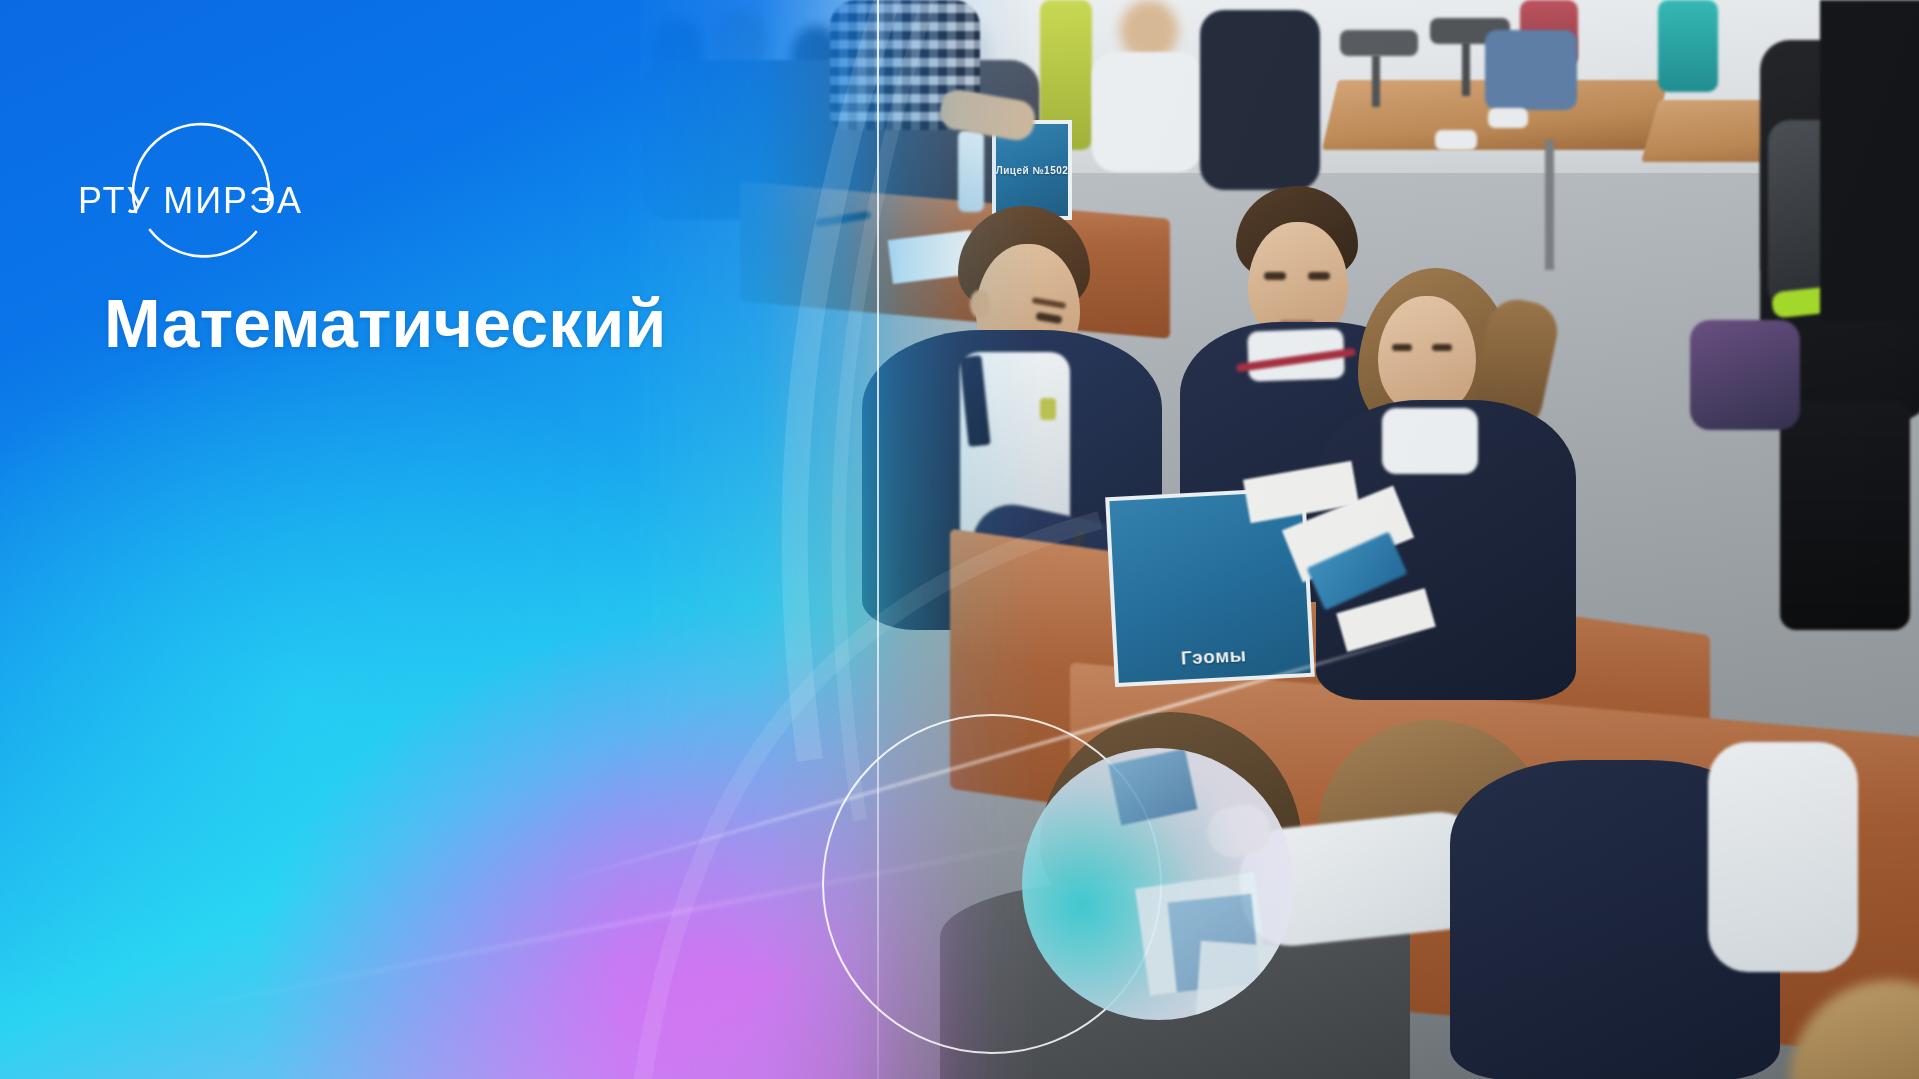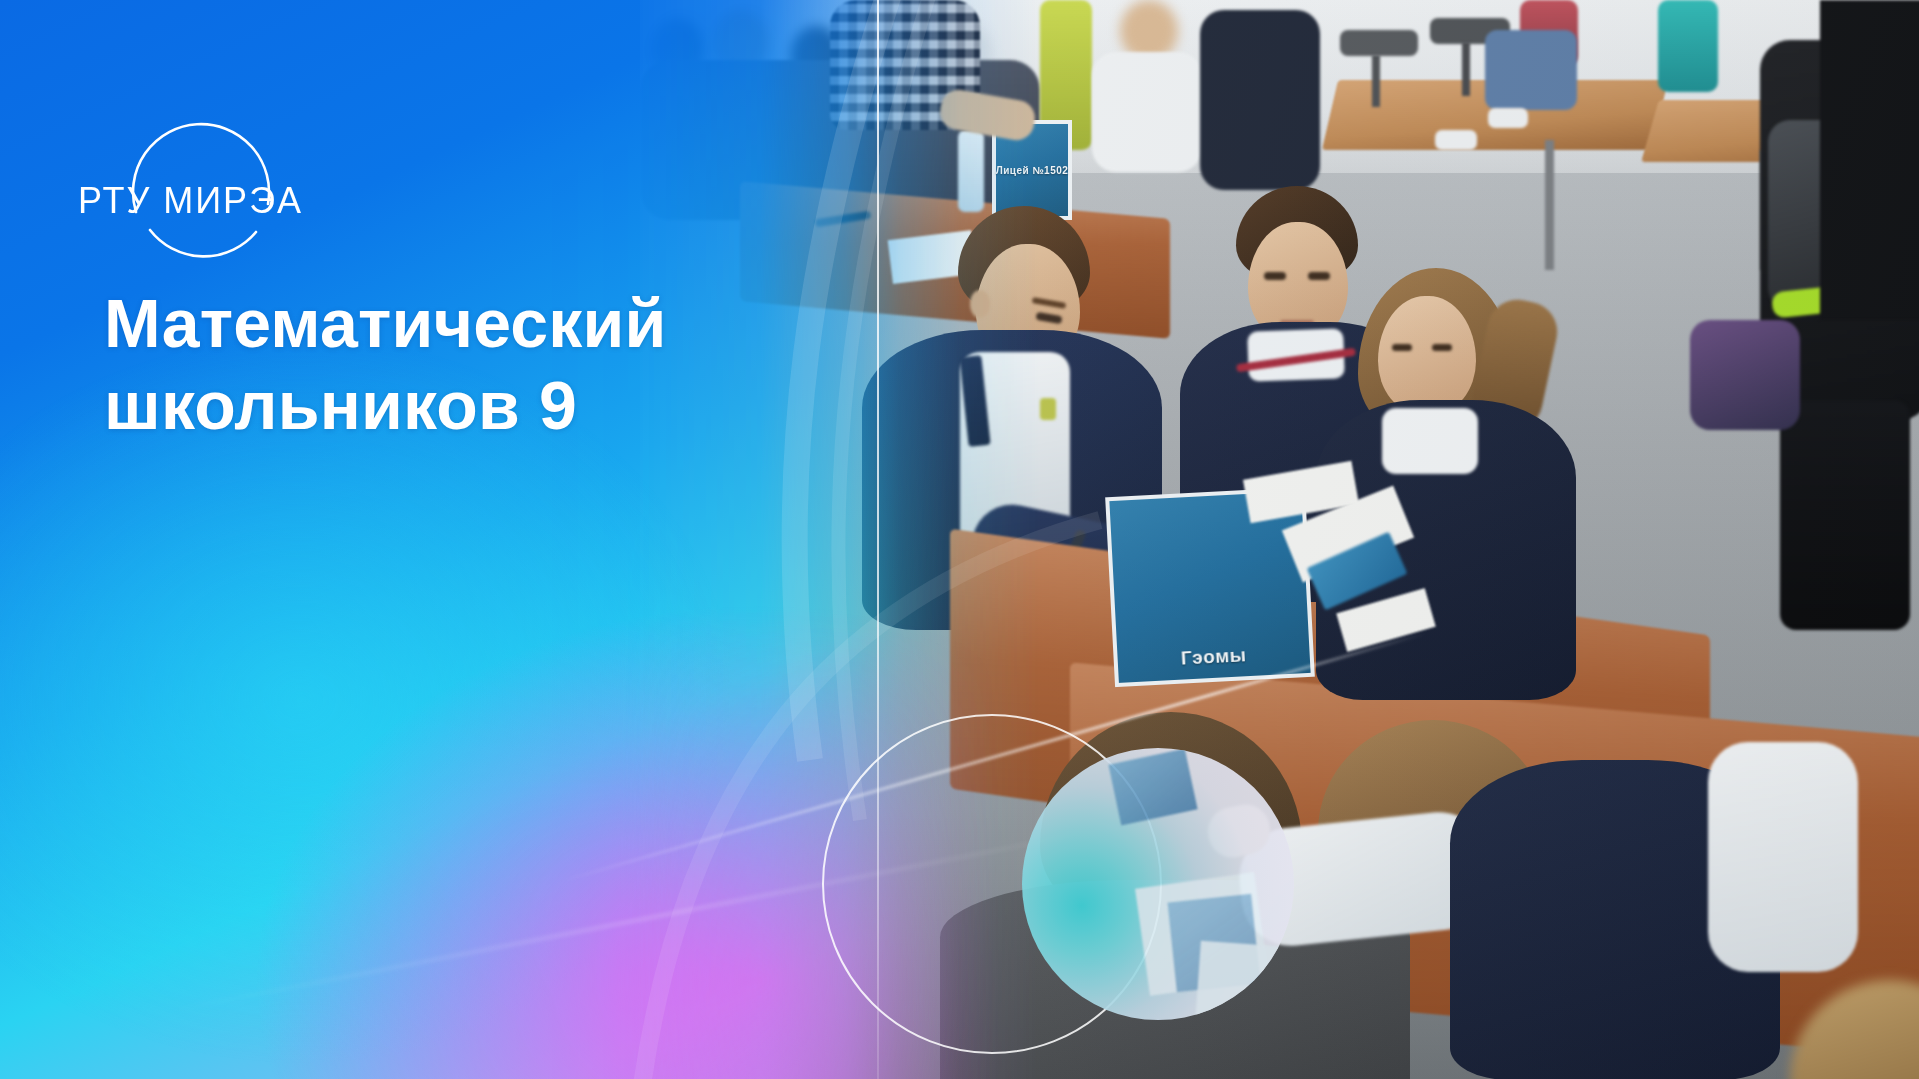--- a/index.html
+++ b/index.html
@@ -442,16 +442,15 @@
 
       <path d="M 58 128
                A 68 68 0 1 1 190 120" stroke="#ffffff" stroke-width="2.6" fill="none" stroke-linecap="round"></path>
       <path d="M 72 146 A 68 68 0 0 0 178 148" stroke="#ffffff" stroke-width="2.6" fill="none" stroke-linecap="round"></path>
     </svg>
     <div class="logo-word">РТУ МИРЭА</div>
   </div>
 
   <div class="headline">
     <span class="ln">Математический</span>
-    <span class="ln">школьников 9</span>
   </div>
 
 </div>
 
 </body></html>

